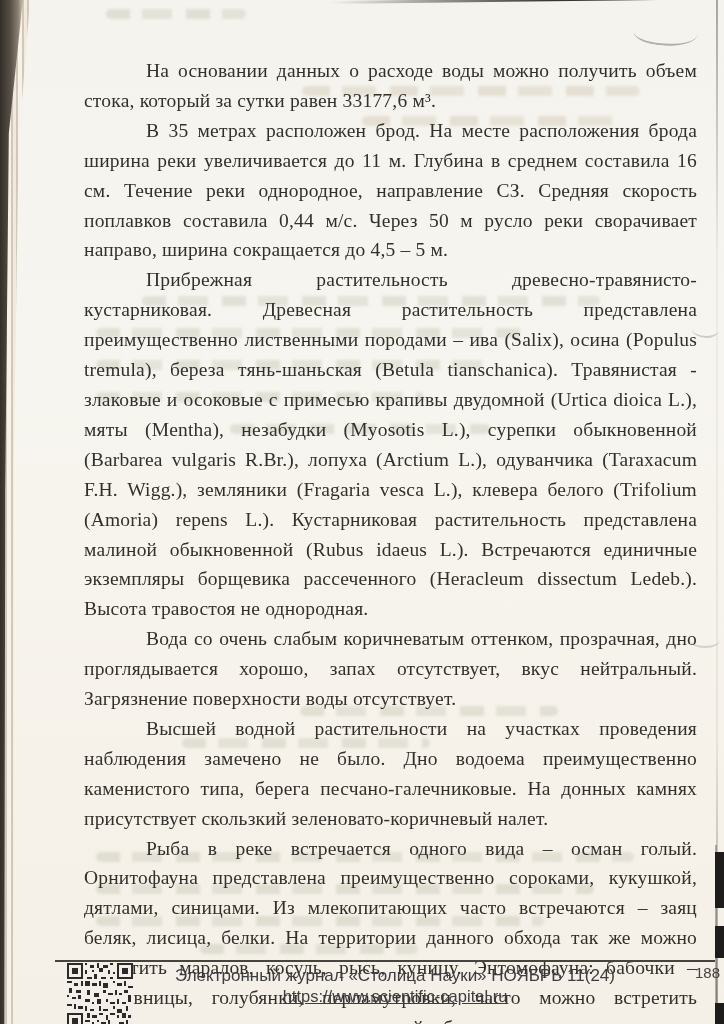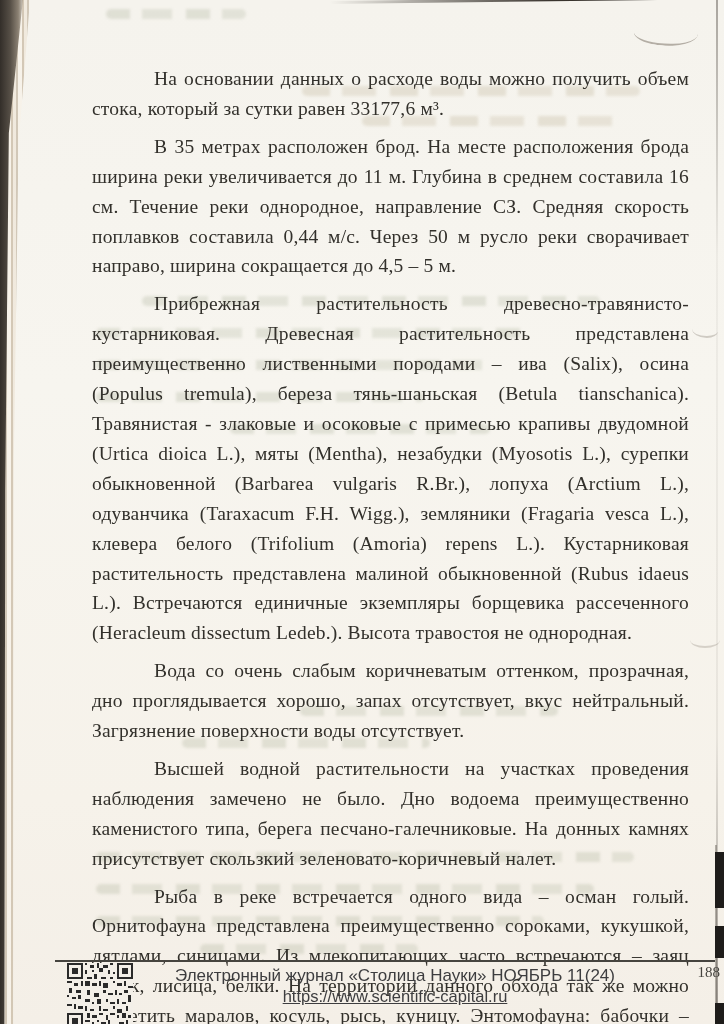--- a/index.html
+++ b/index.html
@@ -58,33 +58,33 @@
     background:repeating-linear-gradient(90deg,
       rgba(168,152,116,.40) 0 28px, rgba(168,152,116,0) 28px 40px,
       rgba(168,152,116,.34) 40px 74px, rgba(168,152,116,0) 74px 88px);
   }
   
   .content{
     position:absolute;left:84px;top:56px;width:613px;
     font-size:19.5px;line-height:29.9px;color:#32302b;
     text-align:justify;letter-spacing:.2px;
   }
-  .content p{margin:8px;text-indent:62px;}
+  .content p{margin:0;text-indent:62px;}
   
   .footer-rule{position:absolute;left:55px;top:960px;width:660px;height:2px;background:#46443f;}
   .qr{position:absolute;left:67px;top:963px;width:66px;height:66px;}
   .footer-text{
     position:absolute;left:135px;top:965px;width:520px;text-align:center;
     font-family:"Liberation Sans", sans-serif;color:#3d3d3f;
   }
   .footer-text .journal{font-size:17px;line-height:21px;}
   .footer-text .url{display:inline-block;font-size:16.5px;line-height:20px;color:#3d3d3f;text-decoration:underline;}
   .page-number{
     position:absolute;right:4px;top:964px;
-    font-family:Liberation Serif, serif;font-size:15px;color:#46443f;
+    font-family:Liberation Sans, sans-serif;font-size:15px;color:#46443f;
   }
 </style>
 </head>
 <body>
 
 <div class="page">
 
   <div class="bleed" style="left:106px;top:9px;width:140px;"></div>
   <div class="bleed t" style="left:302px;top:86px;width:338px;"></div>
   <div class="bleed t" style="left:362px;top:116px;width:258px;"></div>

